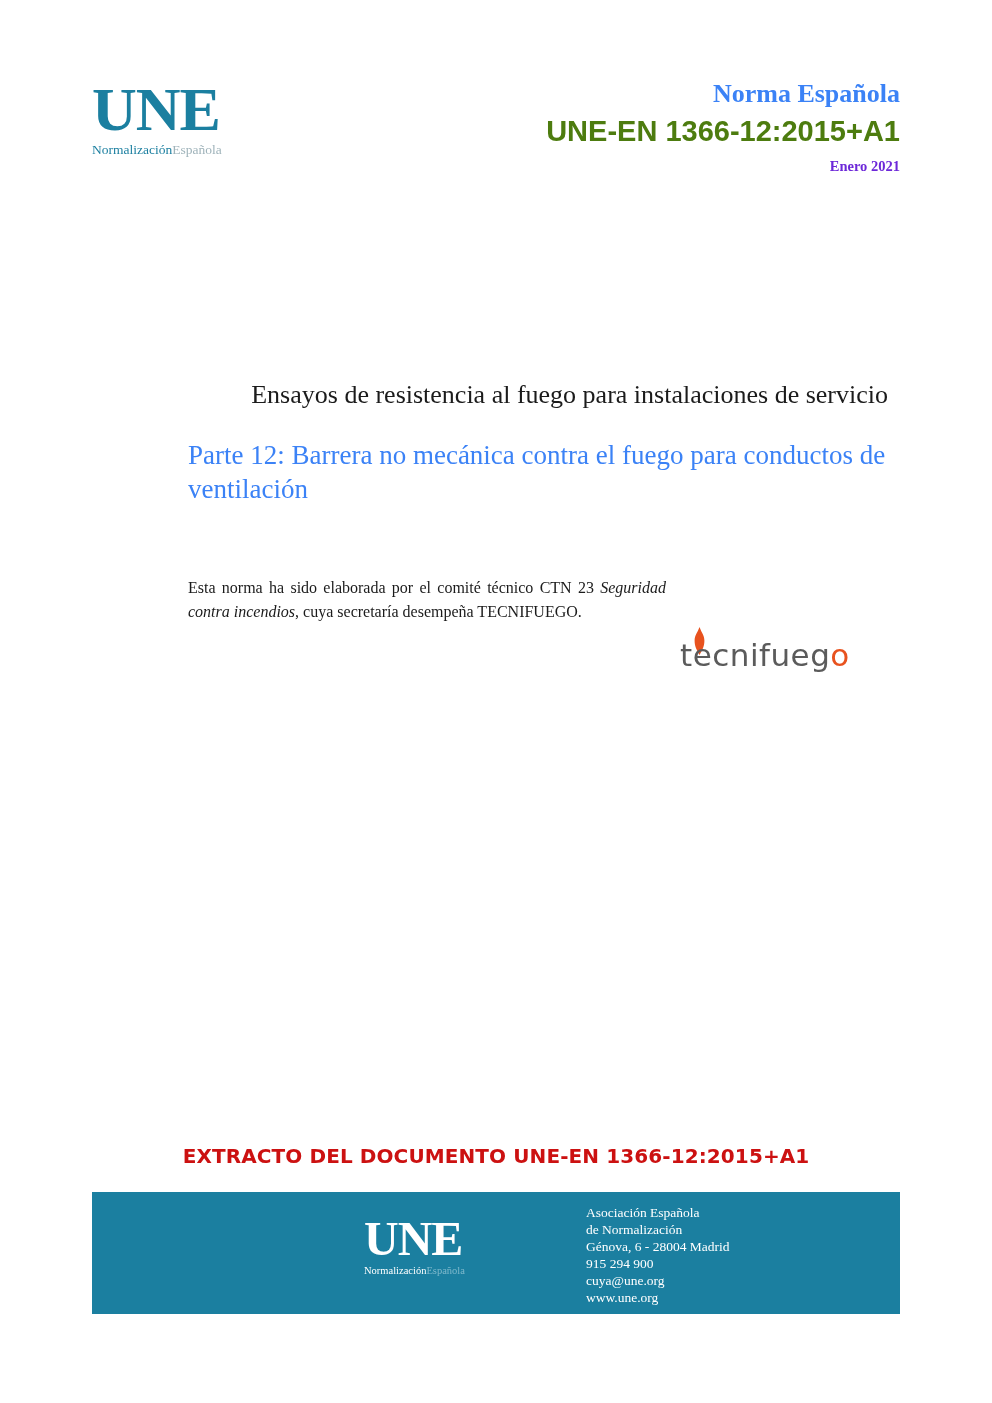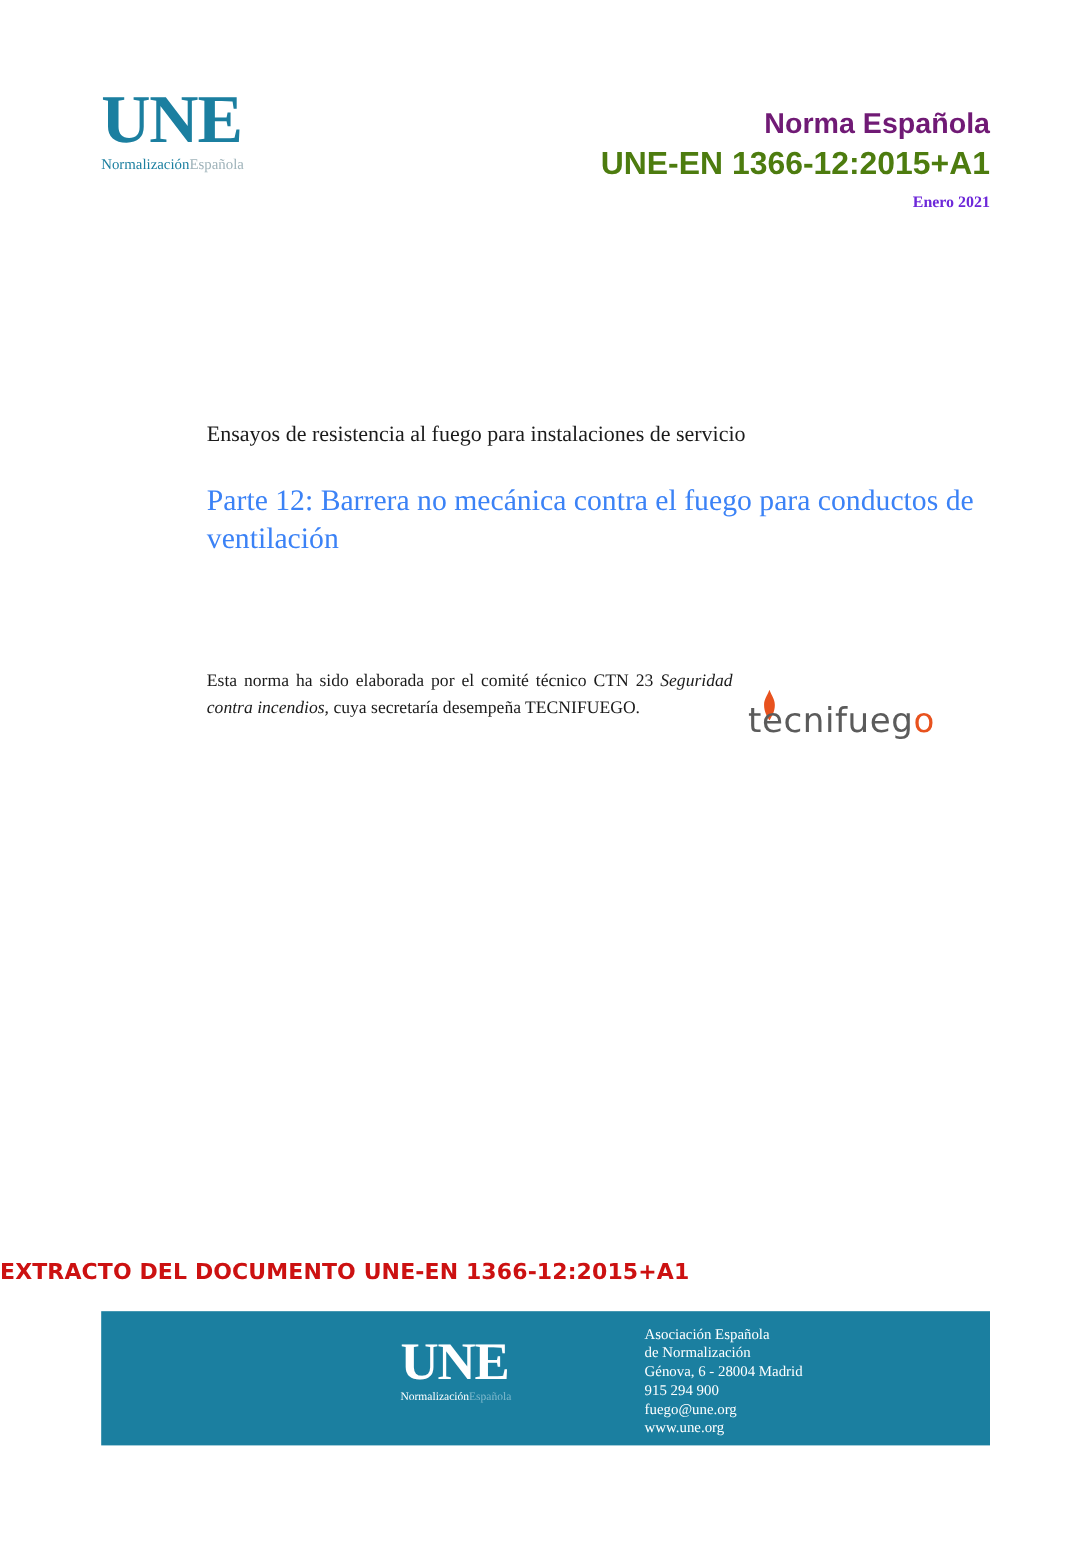--- a/index.html
+++ b/index.html
@@ -59,26 +59,25 @@
     color: #9fb3ba;
   }
 
   .header-right {
     position: absolute;
     right: 0;
     top: 0;
     text-align: right;
   }
   .norma-label {
-    font-family: Liberation Sans, sans-serif;
+    font-family: Liberation Serif, serif;
     font-weight: bold;
     font-size: 26px;
     line-height: 32px;
-    color: #701a75;
-    margin-top: 18px;
+    color: #3b82f6;
   }
   .norma-code {
     font-family: Liberation Sans, sans-serif;
     font-weight: bold;
     font-size: 29px;
     line-height: 38px;
     color: #4d7c0f;
     margin-top: 2px;
   }
   .norma-date {
@@ -92,37 +91,38 @@
 
   
   .title-block {
     position: absolute;
     left: 188px;
     top: 378px;
     width: 700px;
   }
   .title-main {
     font-family: "Liberation Serif", serif;
-    font-size: 20px;
+    font-size: 26px;
     line-height: 34px;
     color: #1b1b1b;
+    text-align: right;
   }
   .title-part {
     font-family: "Liberation Serif", serif;
     font-size: 27px;
     line-height: 34px;
     color: #3b82f6;
     margin-top: 26px;
   }
 
   
   .note-block {
     position: absolute;
     left: 188px;
-    top: 608px;
+    top: 576px;
     width: 478px;
     font-family: "Liberation Serif", serif;
     font-size: 16px;
     line-height: 24px;
     text-align: justify;
     color: #1b1b1b;
   }
   .note-block em {
     font-style: italic;
   }
@@ -155,20 +155,21 @@
     width: 11px;
     height: 28px;
   }
 
   
   .extract {
     position: absolute;
     left: 0;
     right: 0;
     top: 1144px;
+    text-align: center;
     font-family: "DejaVu Sans", sans-serif;
     font-weight: bold;
     font-size: 20px;
     color: #cc1111;
     letter-spacing: 0.1px;
   }
 
   
   .footer {
     position: absolute;
@@ -258,19 +259,19 @@
       <div class="une-sub">
         <span class="b">Normalización</span><span class="g">Española</span>
       </div>
     </div>
 
     <div class="footer-address">
       <div>Asociación Española</div>
       <div>de Normalización</div>
       <div>Génova, 6 - 28004 Madrid</div>
       <div>915 294 900</div>
-      <div>fuego@une.org</div>
+      <div>cuya@une.org</div>
       <div>www.une.org</div>
     </div>
 
   </div>
 
 </div>
 
 </body></html>

